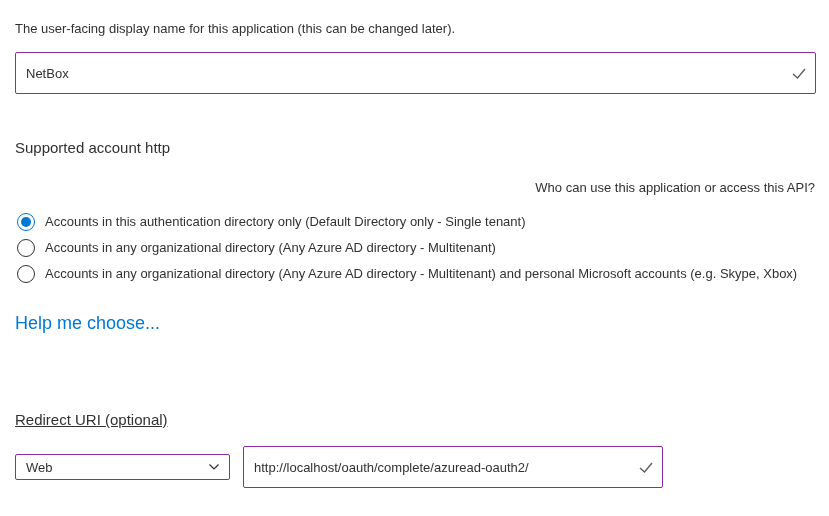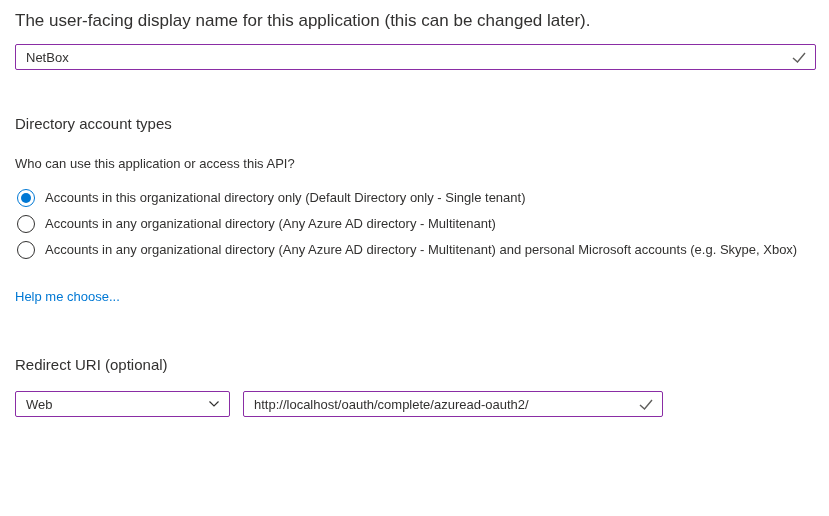--- a/index.html
+++ b/index.html
@@ -16,33 +16,33 @@
 
   .section-header {
     font-size: 15px;
     line-height: 20px;
     color: #323130;
     font-weight: 400;
   }
   .required-marker { color: #e81123; margin-right: 4px; font-size: 13px; vertical-align: 2px; }
 
   .desc {
-    font-size: 17px;
+    font-size: 13px;
     line-height: 18px;
     color: #323130;
-    margin-top: 0;
+    margin-top: 8px;
     max-width: 801px;
   }
 
   
   .field-wrap {
     position: relative;
     margin-top: 14px;
     width: 801px;
-    height: 26px;
+    height: 42px;
     border: 1px solid #8a2da5;
     border-radius: 2px;
     background: #fff;
     display: flex;
     align-items: center;
   }
   .field-wrap input {
     border: none;
     outline: none;
     background: transparent;
@@ -56,21 +56,21 @@
   .check-icon {
     position: absolute;
     right: 8px;
     top: 50%;
     transform: translateY(-50%);
     width: 16px;
     height: 16px;
     pointer-events: none;
   }
 
-  .question { font-size: 13px; line-height: 16px; margin-top: 22px; color: #323130; }
+  .question { font-size: 13px; line-height: 16px; margin-top: 22px; color: #323130; text-align: right; }
 
   .radio-group { margin-top: 13px; }
   .radio-row {
     display: flex;
     align-items: center;
     height: 26px;
     cursor: pointer;
   }
   .radio-circle {
     width: 18px;
@@ -90,27 +90,27 @@
     transform: translate(-50%, -50%);
     width: 10px; height: 10px;
     border-radius: 50%;
     background: #0078d4;
   }
   .radio-label { font-size: 13px; line-height: 16px; color: #323130; }
 
   .help-link {
     display: inline-block;
     margin-top: 26px;
-    font-size: 13px;
+    font-size: 18px;
     color: #0078d4;
     text-decoration: none;
     cursor: pointer;
   }
 
-  .redirect-header { margin-top: 50px; }
+  .redirect-header { margin-top: 76px; text-decoration: underline; }
 
   .controls-row {
     margin-top: 16px;
     display: flex;
     align-items: center;
   }
   .dropdown {
     position: relative;
     width: 215px;
     height: 26px;
@@ -147,27 +147,27 @@
   
   <div class="desc">The user-facing display name for this application (this can be changed later).</div>
   <div class="field-wrap">
     <input type="text" value="NetBox" style="">
     <svg class="check-icon" viewBox="0 0 16 16">
       <polyline points="2,9 6.5,13 14,4" fill="none" stroke="#5f5e5c" stroke-width="1.4"></polyline>
     </svg>
   </div>
 
   
-  <div class="section-header" style="margin-top:44px;">Directory account types</div>
+  <div class="section-header" style="margin-top:44px;">Supported account http</div>
   <div class="question">Who can use this application or access this API?</div>
 
   <div class="radio-group">
     <div class="radio-row selected">
       <span class="radio-circle"></span>
-      <span class="radio-label">Accounts in this organizational directory only (Default Directory only - Single tenant)</span>
+      <span class="radio-label">Accounts in this authentication directory only (Default Directory only - Single tenant)</span>
     </div>
     <div class="radio-row">
       <span class="radio-circle"></span>
       <span class="radio-label">Accounts in any organizational directory (Any Azure AD directory - Multitenant)</span>
     </div>
     <div class="radio-row">
       <span class="radio-circle"></span>
       <span class="radio-label">Accounts in any organizational directory (Any Azure AD directory - Multitenant) and personal Microsoft accounts (e.g. Skype, Xbox)</span>
     </div>
   </div>

